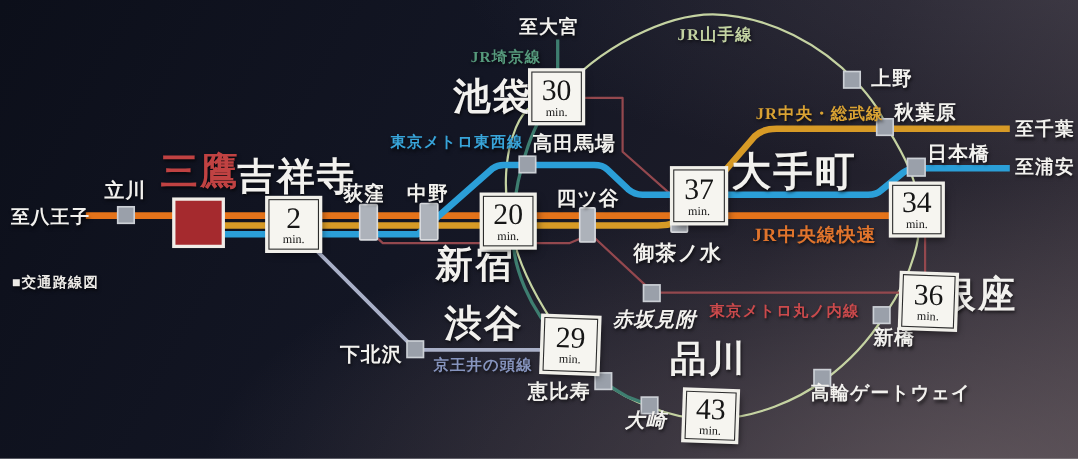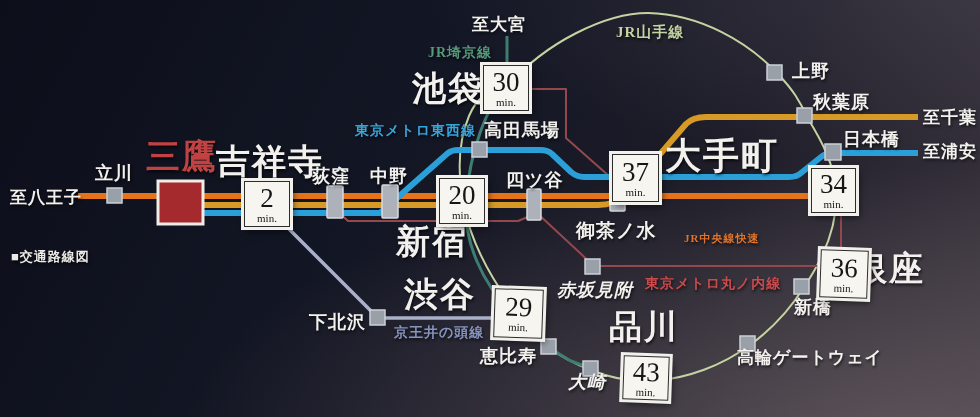--- a/index.html
+++ b/index.html
@@ -109,21 +109,22 @@
   <div class="txt stn" style="left:794px;top:298px;">新橋</div>
   <div class="txt stn" style="left:792px;top:62px;">上野</div>
   <div class="txt stn" style="left:813px;top:93px;">秋葉原</div>
   <div class="txt stn" style="left:843px;top:130px;">日本橋</div>
 
   <div class="txt dest" style="left:10px;top:189px;">至八王子</div>
   <div class="txt dest" style="left:472px;top:16px;text-align:center;">至大宮</div>
   <div class="txt dest" style="left:923px;top:109px;">至千葉</div>
   <div class="txt dest" style="left:923px;top:143px;">至浦安</div>
 
-  <div class="txt line-label c-rapid" style="left:684px;top:205px;font-size:11px;margin-top:28px;">JR中央線快速</div>
+  <div class="txt line-label c-rapid" style="left:684px;top:205px;font-size:17px;">JR中央線快速</div>
+  <div class="txt line-label c-sobu" style="left:687px;top:97px;font-size:15px;">JR中央・総武線</div>
   <div class="txt line-label c-tozai" style="left:355px;top:124px;">東京メトロ東西線</div>
   <div class="txt line-label c-marunouchi" style="left:645px;top:277px;">東京メトロ丸ノ内線</div>
   <div class="txt line-label c-yamanote" style="left:616px;top:25px;font-size:15px;">JR山手線</div>
   <div class="txt line-label c-saikyo" style="left:428px;top:46px;">JR埼京線</div>
   <div class="txt line-label c-inokashira" style="left:394px;top:326px;">京王井の頭線</div>
 
   <div class="badge" style="left:244px;top:181px;">
     <span class="n">2</span>
     <span class="u">min.</span>
   </div>

